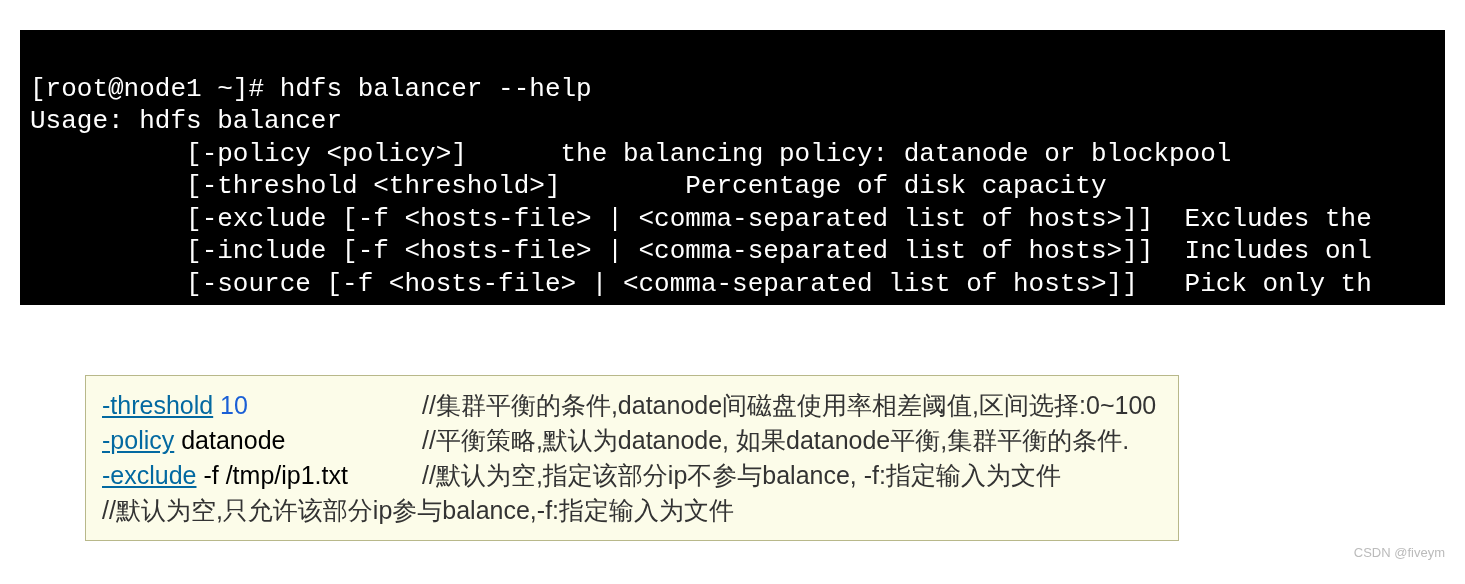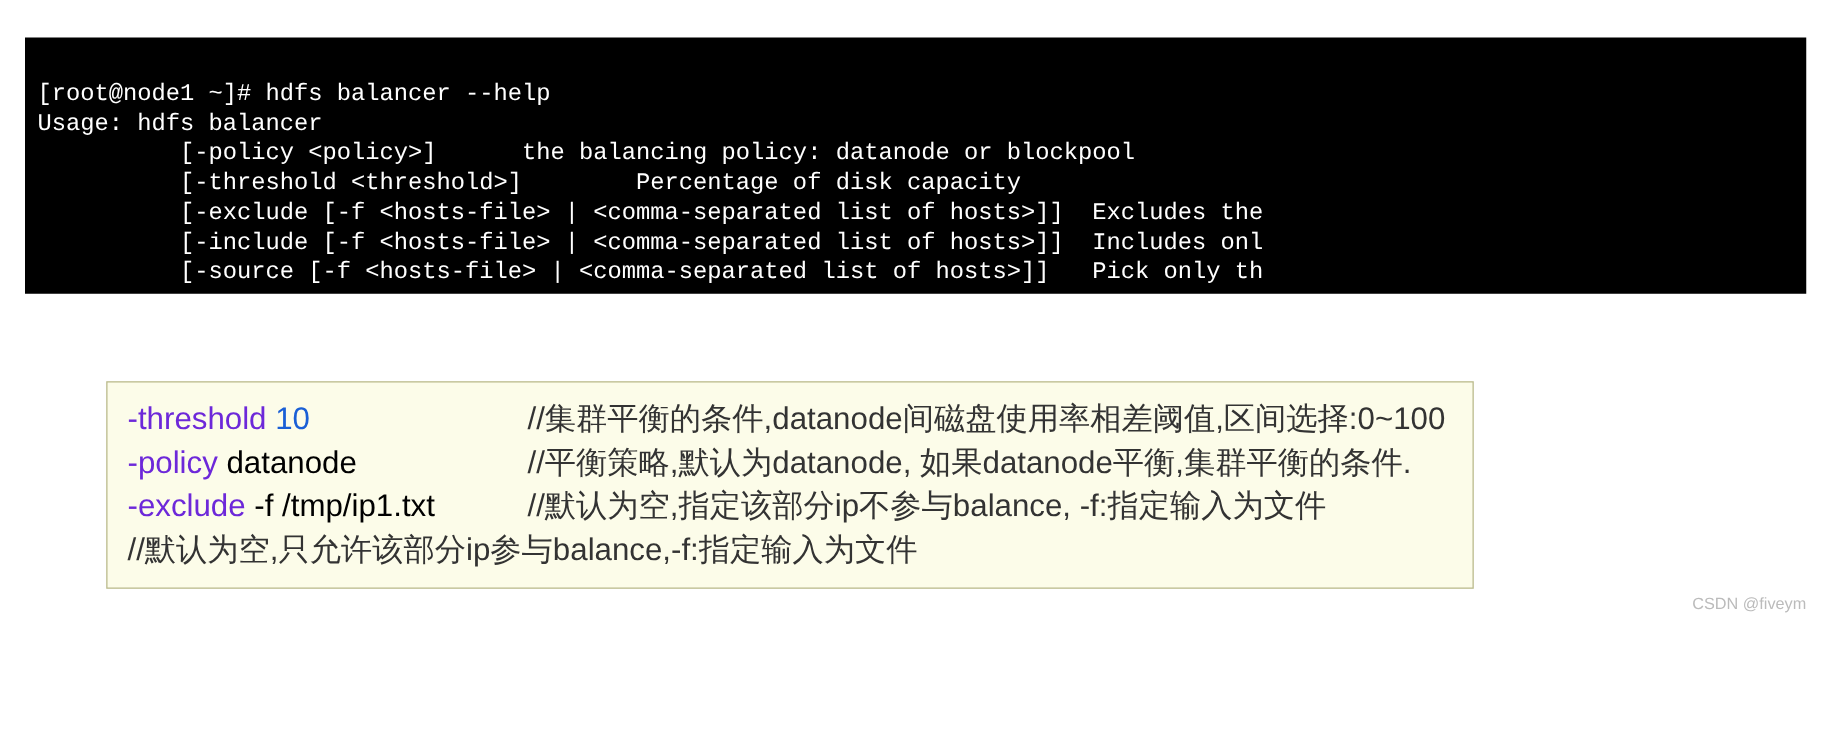--- a/index.html
+++ b/index.html
@@ -6,21 +6,21 @@
       margin: 0;
       padding: 0;
       background: #ffffff;
       font-family: sans-serif;
       width: 1465px;
     }
     .terminal {
       background: #000000;
       color: #ffffff;
       font-family: "Courier New", monospace;
-      font-size: 19px;
+      font-size: 26px;
       line-height: 1.25;
       padding: 10px 10px 5px 10px;
       margin: 30px 20px 20px 20px;
       white-space: pre;
       overflow: hidden;
     }
     .notes-wrap {
       margin: 70px 20px 0 85px;
     }
     .notes {
@@ -37,21 +37,22 @@
       white-space: nowrap;
     }
     .note-left {
       width: 320px;
       flex-shrink: 0;
     }
     .note-comment {
       color: #333;
     }
     .flag {
-      color: #6d28d9;
+      color: #0369a1;
+      text-decoration: underline;
     }
     .num {
       color: #1a5fd6;
       margin-top: 28px;
     }
     .footer {
       text-align: right;
       font-size: 13px;
       color: #bbb;
       padding: 4px 20px 6px 0;

